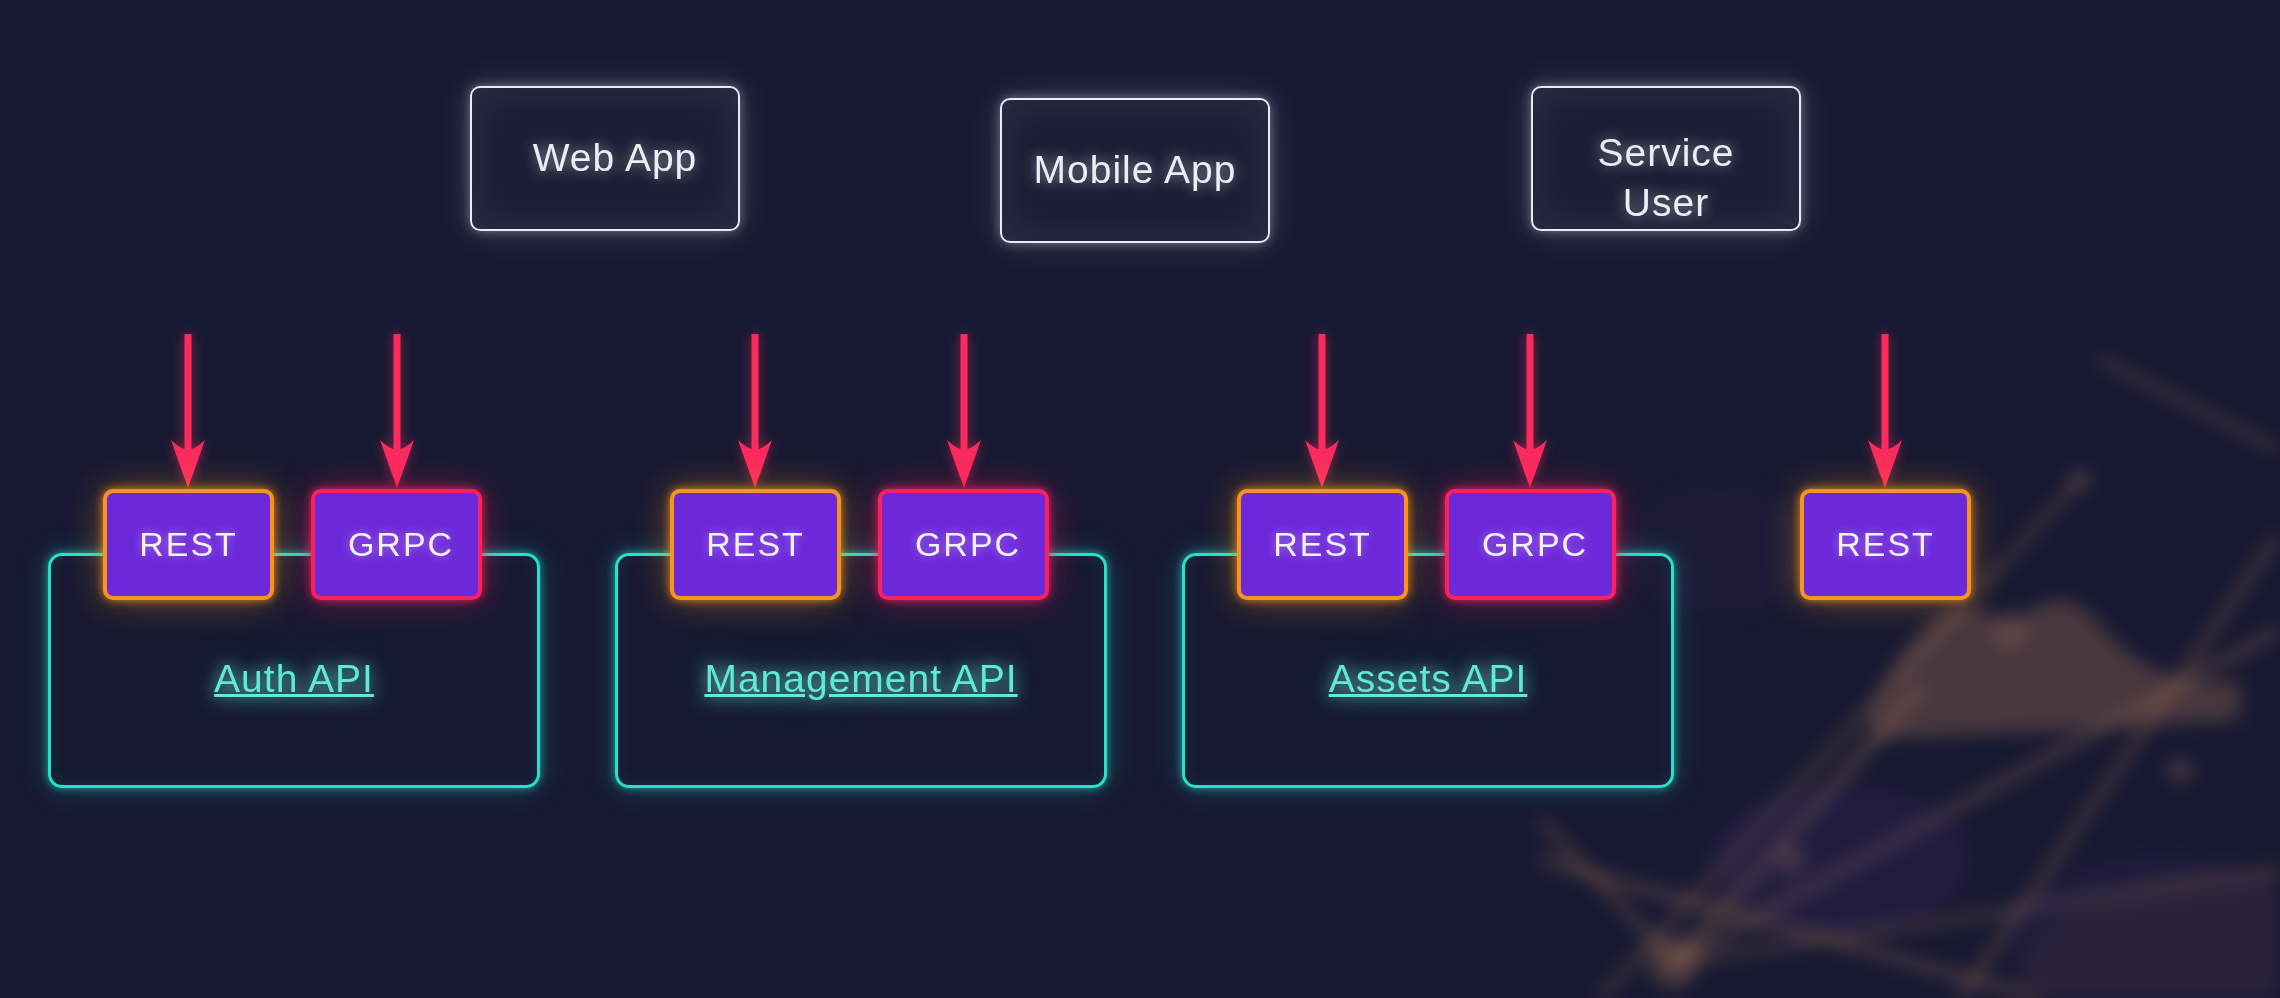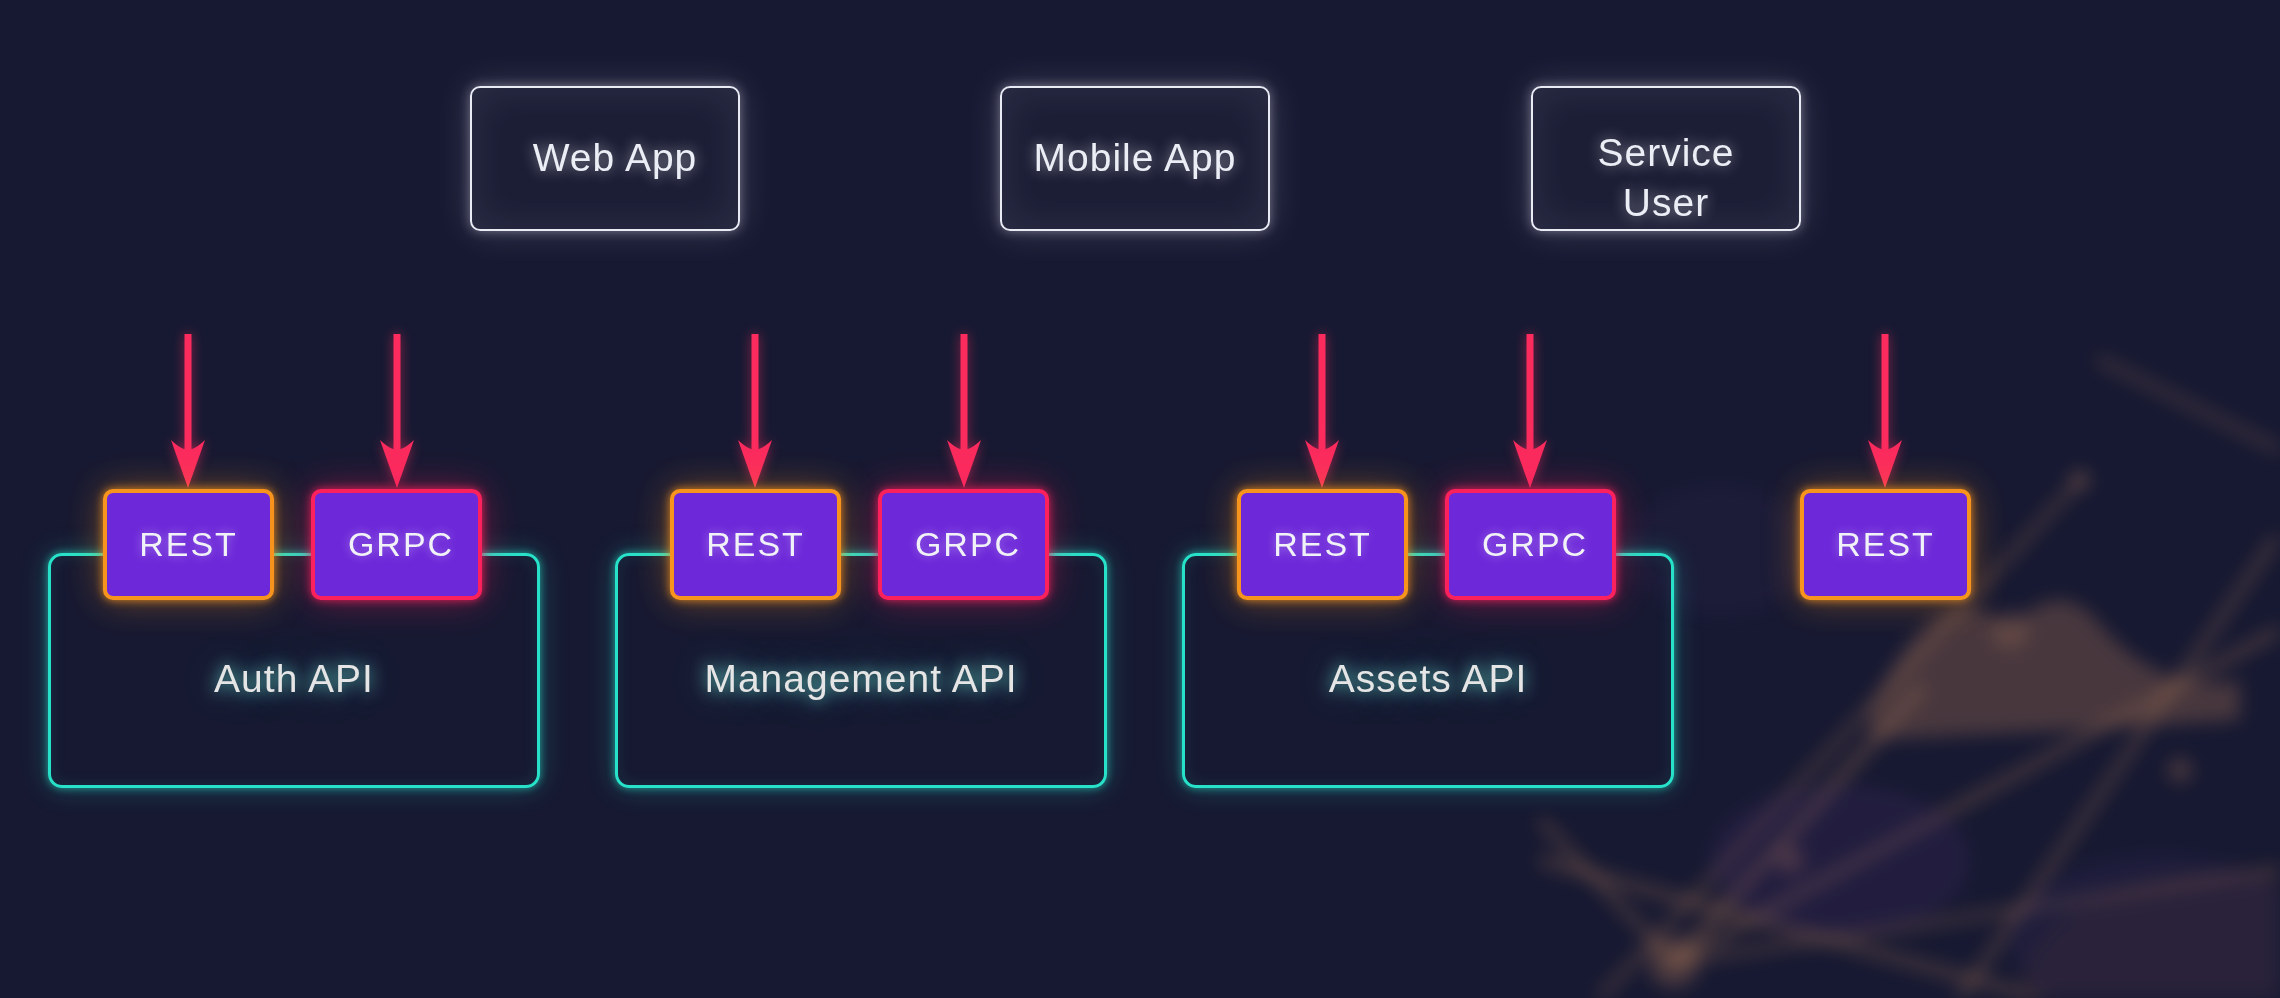--- a/index.html
+++ b/index.html
@@ -41,22 +41,23 @@
   .api-group{position:absolute;top:489px;width:492px;height:300px;}
   .api-frame{
     position:absolute;left:0;top:64px;width:492px;height:235px;box-sizing:border-box;
     border:3px solid var(--c-teal,#27E2C9);border-radius:14px;
     box-shadow:0 0 8px rgba(39,226,201,.65),0 0 28px rgba(39,226,201,.25),
                inset 0 0 16px rgba(39,226,201,.10);
     display:flex;align-items:center;justify-content:center;
   }
   .api-label{
     transform:translateY(8px);
-    color:#e5e5e5;font-size:39px;letter-spacing:1px;
+    color:#5eead4;font-size:39px;letter-spacing:1px;
     text-shadow:0 0 16px rgba(120,255,235,.80),0 0 42px rgba(120,255,235,.35);
+    text-decoration:underline;
   }
   .endpoint{
     position:absolute;top:0;width:171px;height:111px;box-sizing:border-box;
     border-radius:10px;background:#6d28d9;
     display:flex;align-items:center;justify-content:center;
     color:#f1f2f8;font-size:34px;letter-spacing:2px;
     text-shadow:0 0 10px rgba(255,255,255,.40);
   }
   .endpoint.rest{
     border:4px solid var(--c-rest,#F7941D);
@@ -97,21 +98,21 @@
       <ellipse cx="300" cy="560" rx="130" ry="75" fill="#503075" opacity="0.22"></ellipse>
       <ellipse cx="620" cy="640" rx="150" ry="85" fill="#46306e" opacity="0.20"></ellipse>
       <ellipse cx="180" cy="250" rx="95" ry="65" fill="#3c2a60" opacity="0.18"></ellipse>
       <ellipse cx="690" cy="690" rx="210" ry="120" fill="#7a4a35" opacity="0.15"></ellipse>
     </g>
   </svg>
 
   <div class="client-box" style="left:470px;padding-left:20px;">
     <span>Web App</span>
   </div>
-  <div class="client-box" style="left:1000px;">
+  <div class="client-box" style="left:1000px;margin-top:12px;">
     <span>Mobile App</span>
   </div>
   <div class="client-box" style="left:1531px;align-items:flex-end;">
     <span class="wrap">Service User</span>
   </div>
 
   <svg class="arrow" style="left:168px" viewBox="0 0 40 158">
       <path d="M20,156 L3,108 C9,114 14,116.5 16.5,117 L16.5,2 L23.5,2 L23.5,117 C26,116.5 31,114 37,108 Z"></path>
     </svg>
   <svg class="arrow" style="left:377px" viewBox="0 0 40 158">

